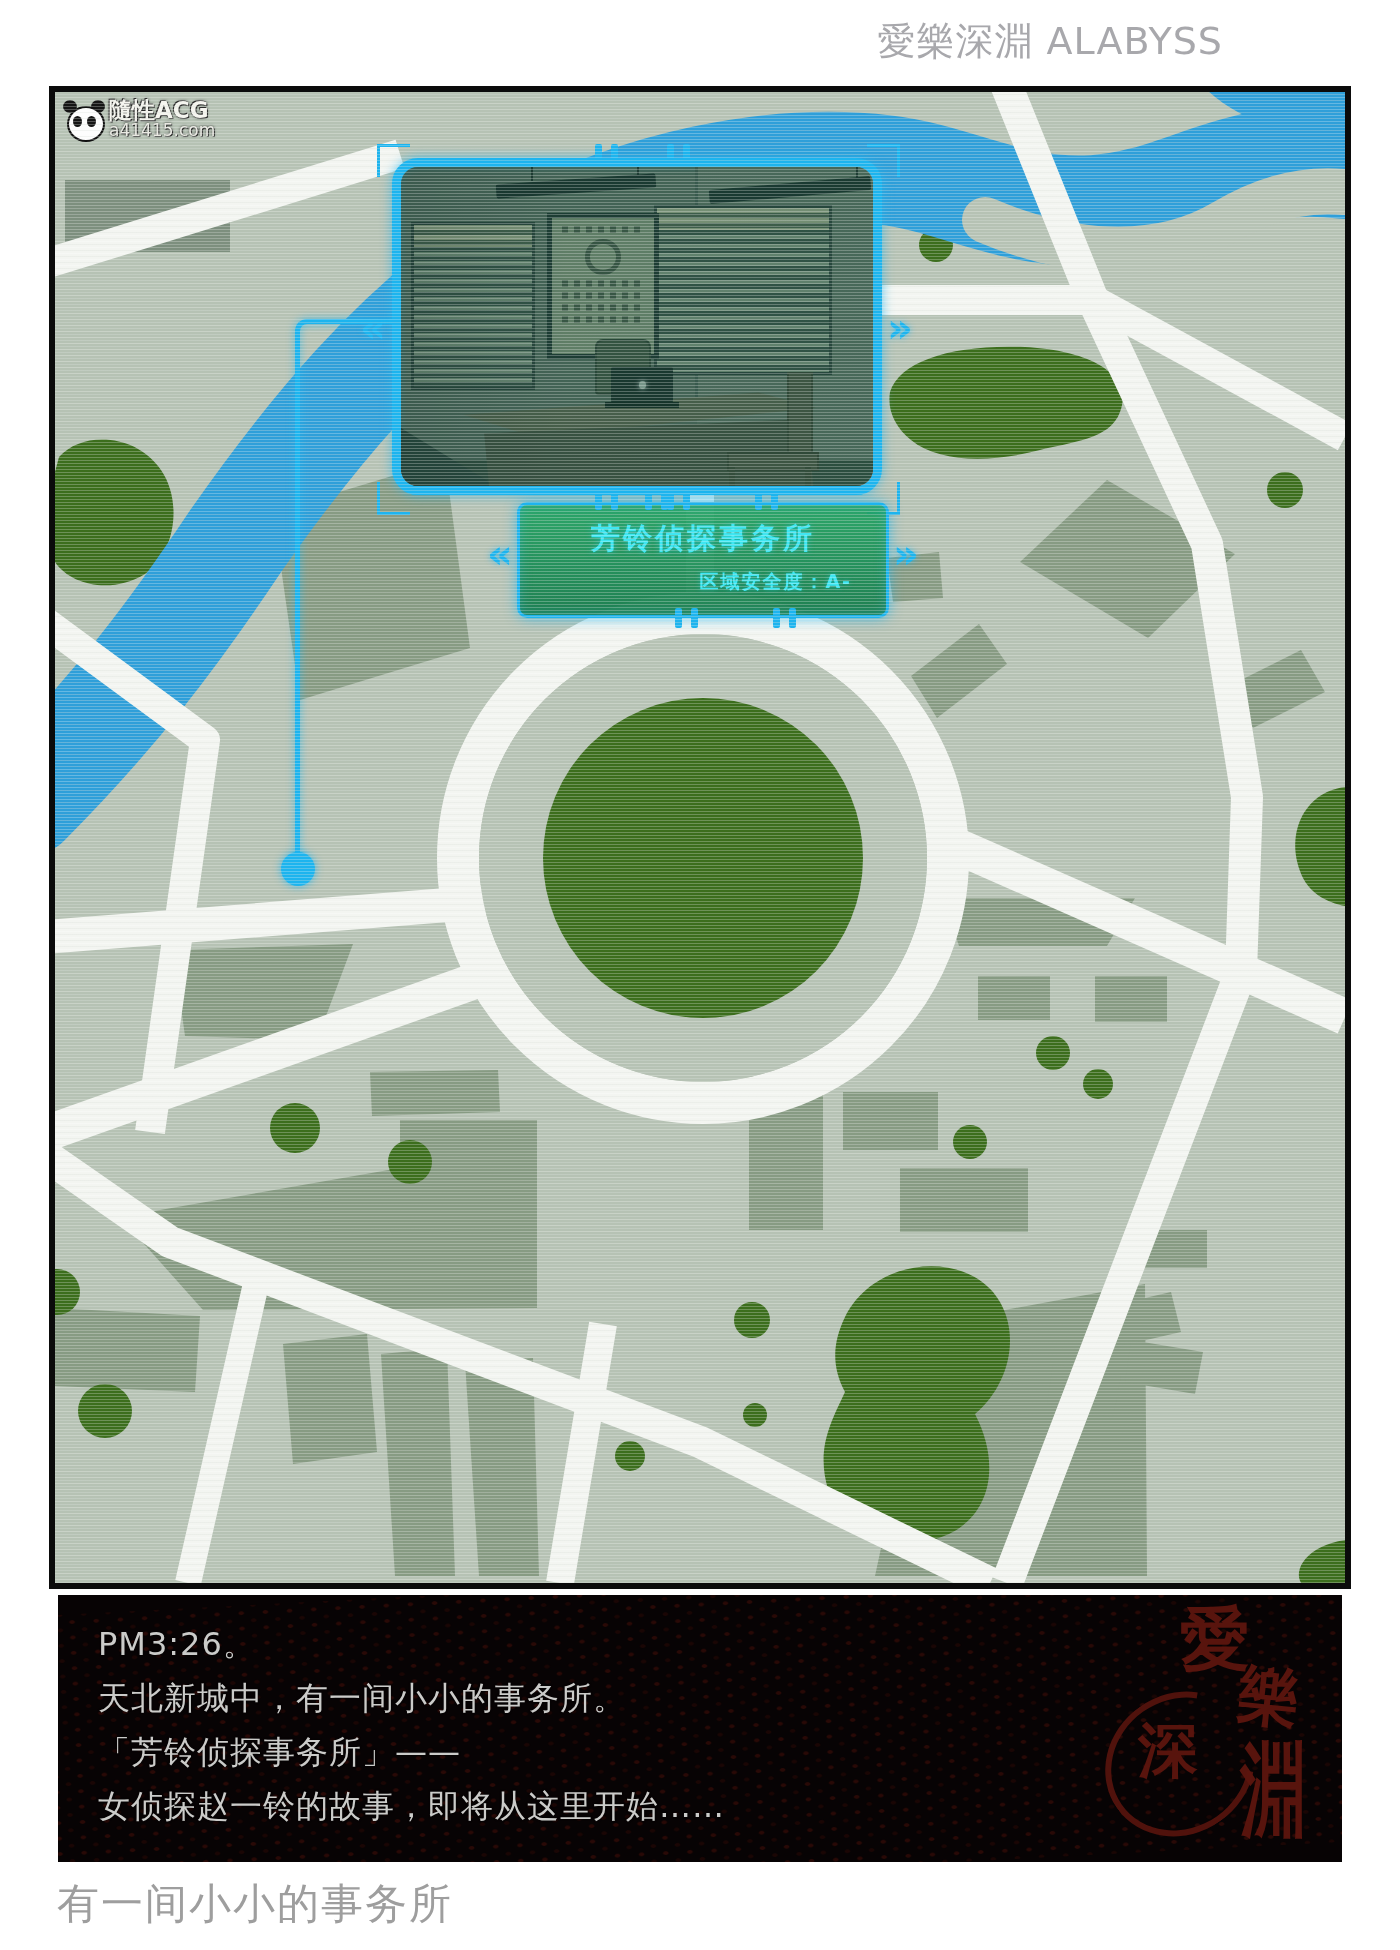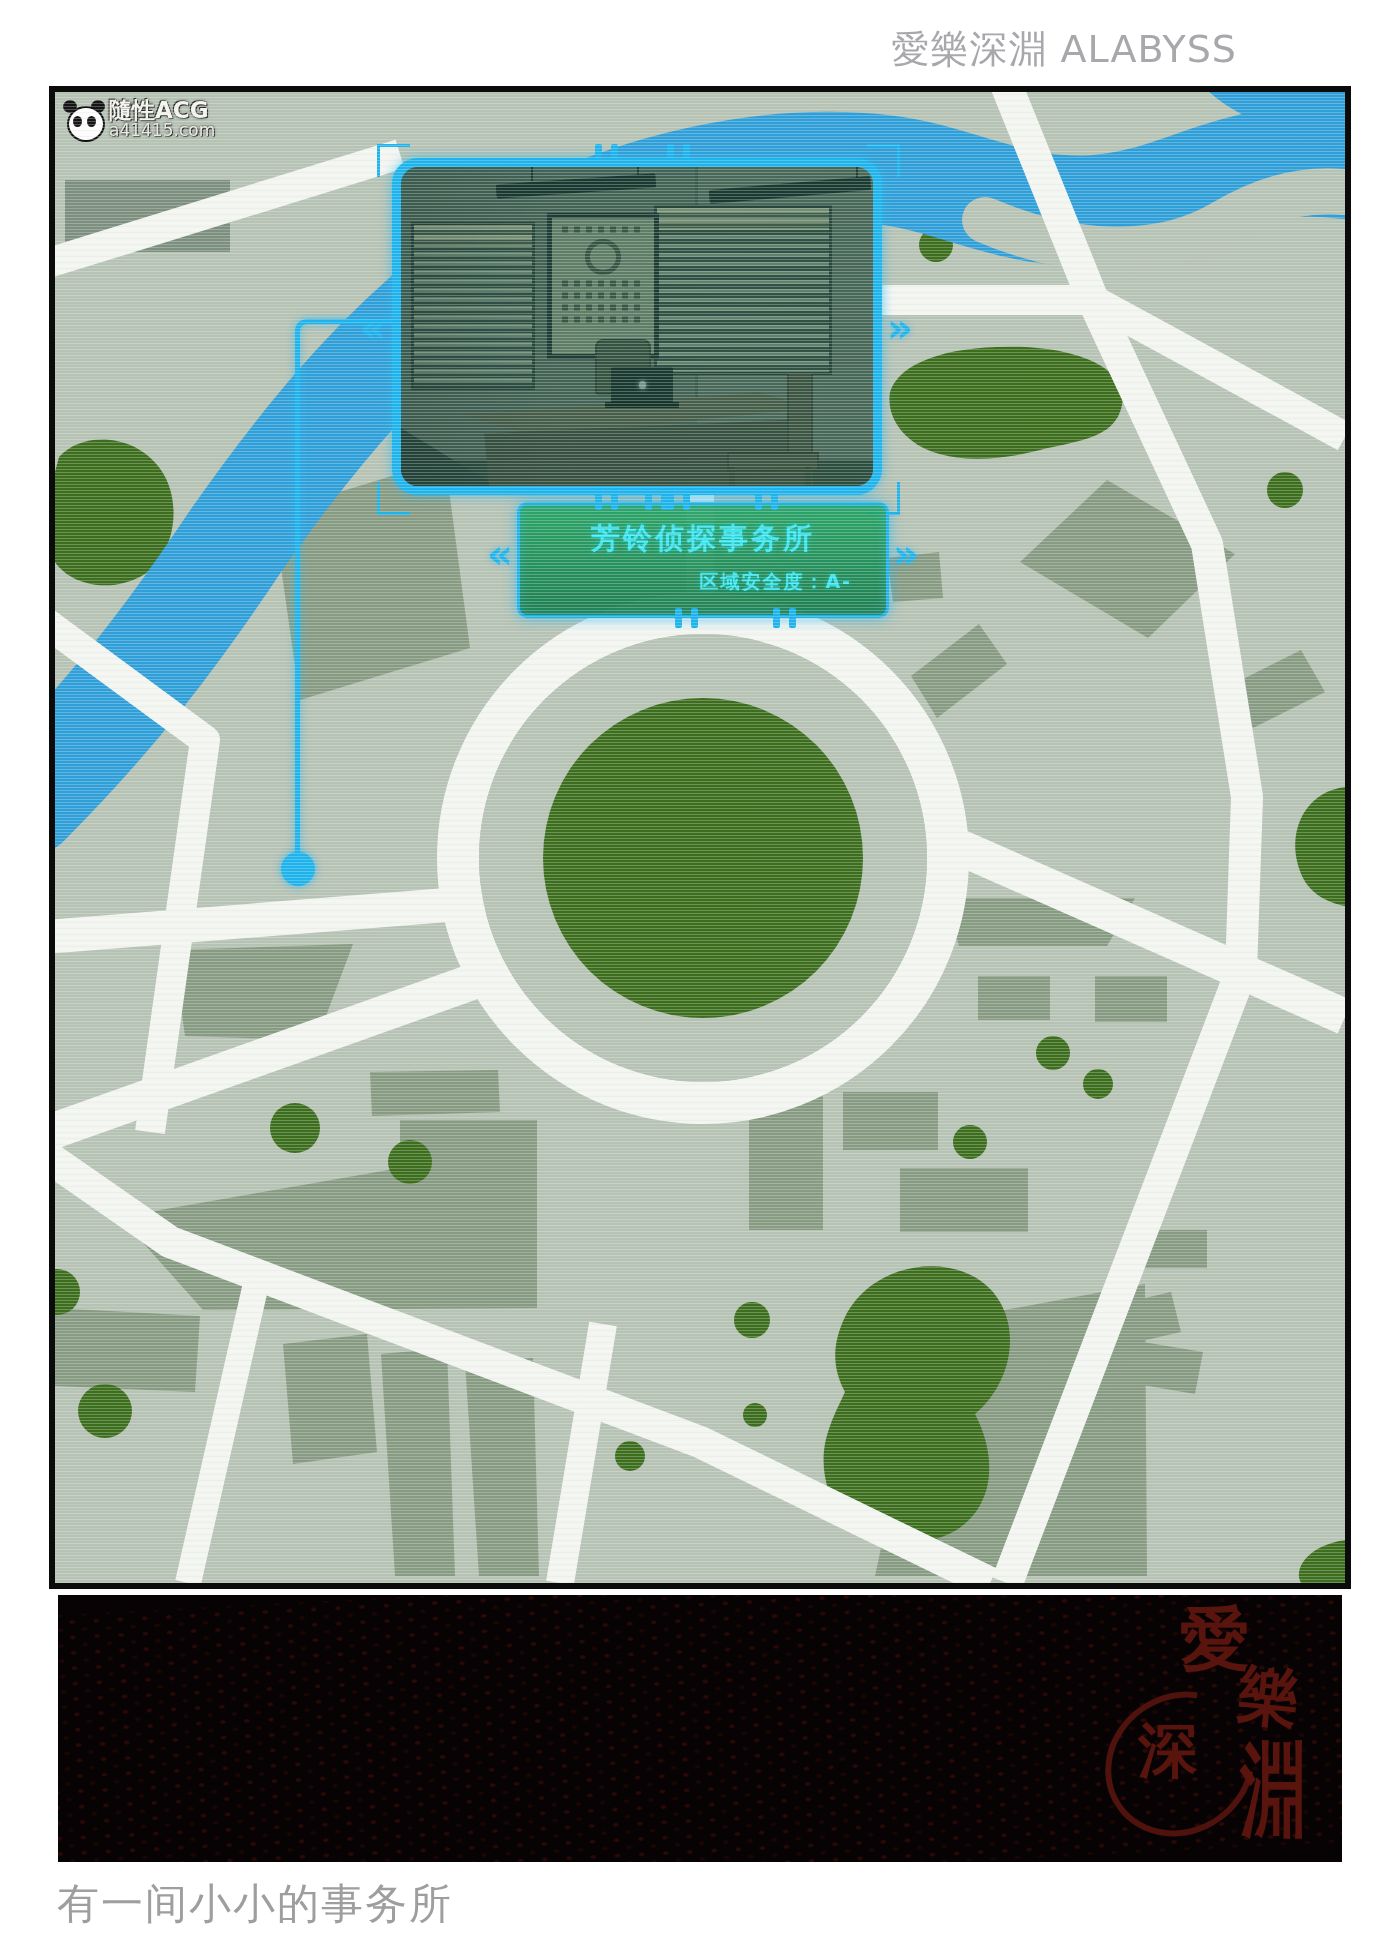--- a/index.html
+++ b/index.html
@@ -1,19 +1,19 @@
 <!DOCTYPE html>
 <html><head>
 <meta charset="utf-8">
 <style>
   html,body{margin:0;padding:0;background:#ffffff;width:1400px;height:1950px;overflow:hidden;
     font-family:"DejaVu Sans","Liberation Sans",sans-serif;}
 
   
-  #brand{position:absolute;top:16px;right:163px;font-size:38px;color:#a8a8ac;letter-spacing:1px;margin-top:8px;}
+  #brand{position:absolute;top:16px;right:177px;font-size:38px;color:#a8a8ac;letter-spacing:1px;}
 
   
   #map{position:absolute;left:49px;top:86px;width:1290px;height:1491px;border:6px solid #0b0b0b;
        background:#b6c2b4;overflow:hidden;}
   #map svg{position:absolute;left:0;top:0;}
 
   
   .scan{position:absolute;left:0;top:0;right:0;bottom:0;z-index:60;pointer-events:none;
     background:
       repeating-linear-gradient(0deg, rgba(255,255,255,.26) 0 1px, rgba(0,0,0,0) 1px 3px),
@@ -313,15 +313,21 @@
 
 <div id="narr">
   <div class="dots"></div>
   <div id="stamp">
     <div class="ring"></div>
     <span class="c0">愛</span>
     <span class="c1">樂</span>
     <span class="c2">深</span>
     <span class="c3">淵</span>
   </div>
+  <div class="lines">
+    <div>PM3:26。</div>
+    <div>天北新城中，有一间小小的事务所。</div>
+    <div>「芳铃侦探事务所」——</div>
+    <div>女侦探赵一铃的故事，即将从这里开始……</div>
+  </div>
 </div>
 
 <div id="footer">有一间小小的事务所</div>
 
 </body></html>

